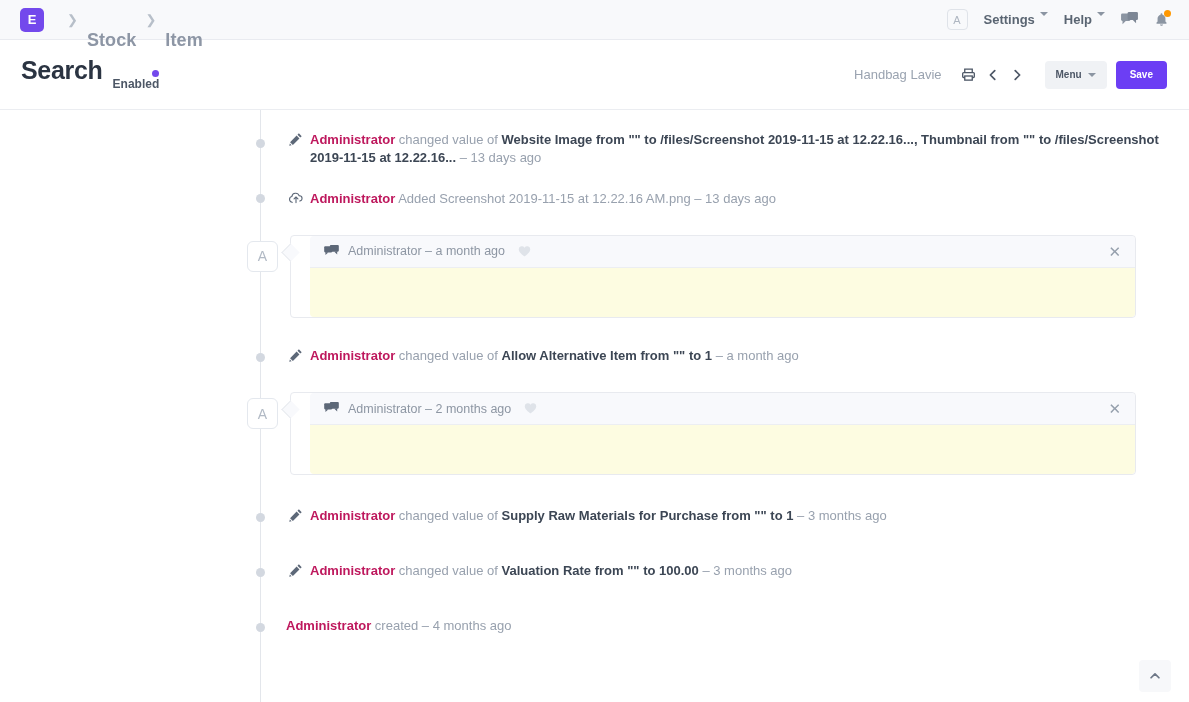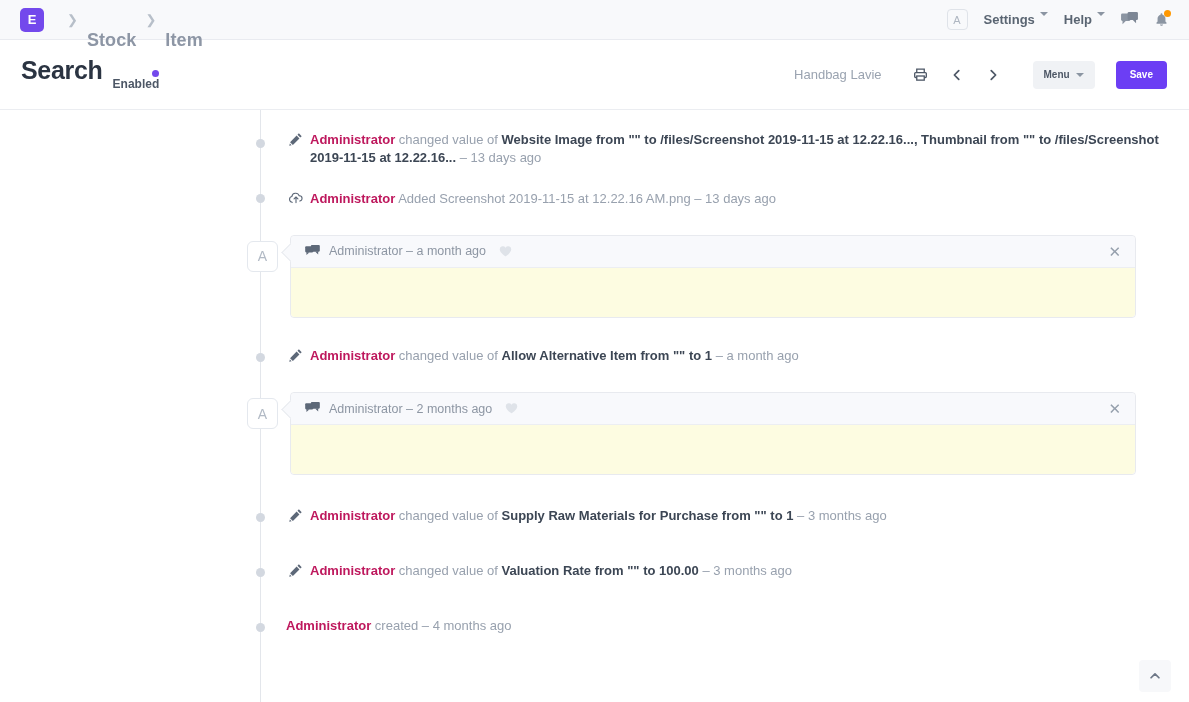--- a/index.html
+++ b/index.html
@@ -107,21 +107,21 @@
   }
   .status-pill {
     display: flex; align-items: flex-end; 
     font-size: 12px; font-weight: bold; color: #4d5766;
     position: relative; top: -2px; flex-direction: column;
   }
   .status-dot { width: 7px; height: 7px; border-radius: 50%; background: #7349ec; }
 
   .head-right {
     margin-left: auto;
-    display: flex; align-items: center; gap: 12px;
+    display: flex; align-items: center; gap: 0;
   }
   .head-sub { color: #9aa3b0; font-size: 13px; margin-right: 14px; }
   .head-ico {
     color: #4d5766; padding: 0 5px; display: flex; align-items: center; cursor: pointer;
   }
   .btn {
     height: 28px; border-radius: 4px;
     font-size: 10px; font-weight: bold;
     display: flex; align-items: center; gap: 6px;
     padding: 0 11px; cursor: pointer; border: 0;
@@ -189,20 +189,21 @@
     display: flex; align-items: center; justify-content: center;
     z-index: 2;
   }
   .cmt-box {
     margin-left: 46px;
     width: 846px;
     border: 1px solid #e8eaef;
     border-radius: 4px;
     background: #fff;
     position: relative;
+    padding-left: 19px;
   }
   .cmt-box::before {
     content: "";
     position: absolute;
     left: -7px; top: 10px;
     width: 12px; height: 12px;
     background: #f8f9fc;
     border-left: 1px solid #e8eaef;
     border-bottom: 1px solid #e8eaef;
     transform: rotate(45deg);

